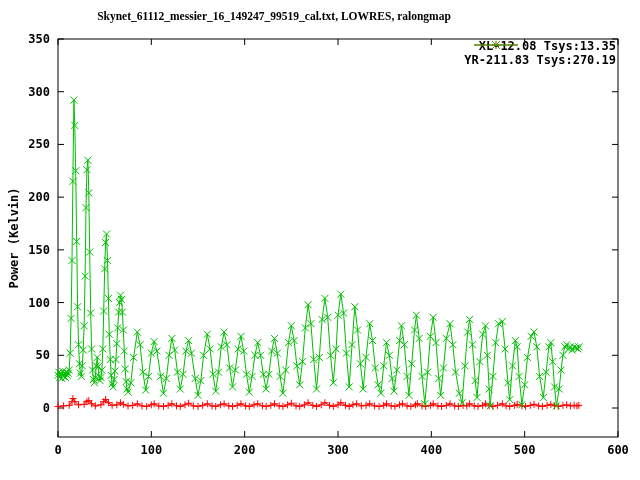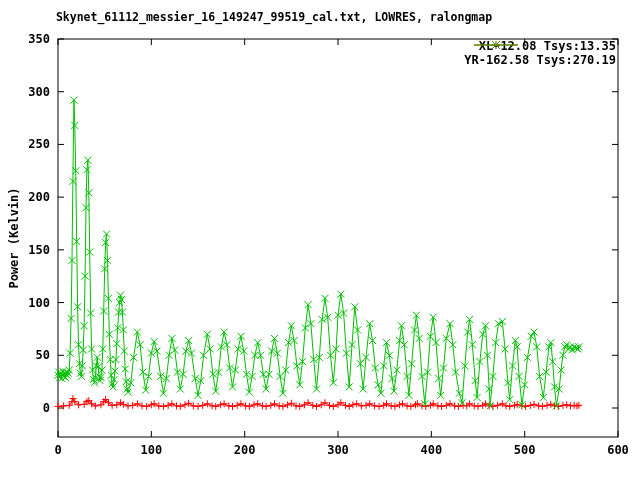--- a/index.html
+++ b/index.html
@@ -2,21 +2,21 @@
 <html><head>
 <meta charset="utf-8">
 <style>
   html,body{margin:0;padding:0;background:#fff;}
   #screen{
     position:relative;width:640px;height:480px;background:#ffffff;
     font-family:"DejaVu Sans Mono","Liberation Mono",monospace;
     overflow:hidden;
   }
   .lbl{position:absolute;color:#000;font-weight:bold;font-size:12px;white-space:pre;}
-  #title{top:10px;left:0;width:548px;text-align:center;font-size:11.5px;}
+  #title{top:10px;left:0;width:548px;text-align:center;font-size:11.5px;font-family:Liberation Serif, serif;}
   #xlabel{top:452px;left:58px;width:560px;text-align:center;margin-top:48px;}
   #ylabel{top:238px;left:14px;transform:translate(-50%,-50%) rotate(-90deg);}
   #legend{position:absolute;top:39px;right:24px;}
   .legend-row{display:flex;align-items:center;justify-content:flex-end;height:14px;}
   .legend-label{color:#000;font-weight:bold;font-size:12px;white-space:pre;}
   .legend-swatch{margin-left:8px;display:block;}
   svg{position:absolute;top:0;left:0;}
   text{font-family:"DejaVu Sans Mono","Liberation Mono",monospace;font-weight:bold;}
 </style>
 </head>
@@ -85,21 +85,21 @@
 
   <div id="legend">
     <div class="legend-row">
       <span class="legend-label">XL-12.08 Tsys:13.35</span>
       <svg class="legend-swatch" width="48" height="12" id="sw0">
           <line x1="2" y1="6" x2="46" y2="6" stroke="#ff0000" stroke-width="1"></line>
           <path d="M20,6L28,6M24,2L24,10" stroke="#ff0000" stroke-width="1" fill="none"></path>
         </svg>
     </div>
     <div class="legend-row">
-      <span class="legend-label">YR-162.58 Tsys:270.19</span>
+      <span class="legend-label">YR-211.83 Tsys:270.19</span>
       <svg class="legend-swatch" width="48" height="12" id="sw1">
           <line x1="2" y1="6" x2="46" y2="6" stroke="#00c000" stroke-width="1"></line>
           <path d="M20,2L28,10M20,10L28,2" stroke="#00c000" stroke-width="1" fill="none"></path>
         </svg>
     </div>
   </div>
 
 </div>
 
 </body></html>

